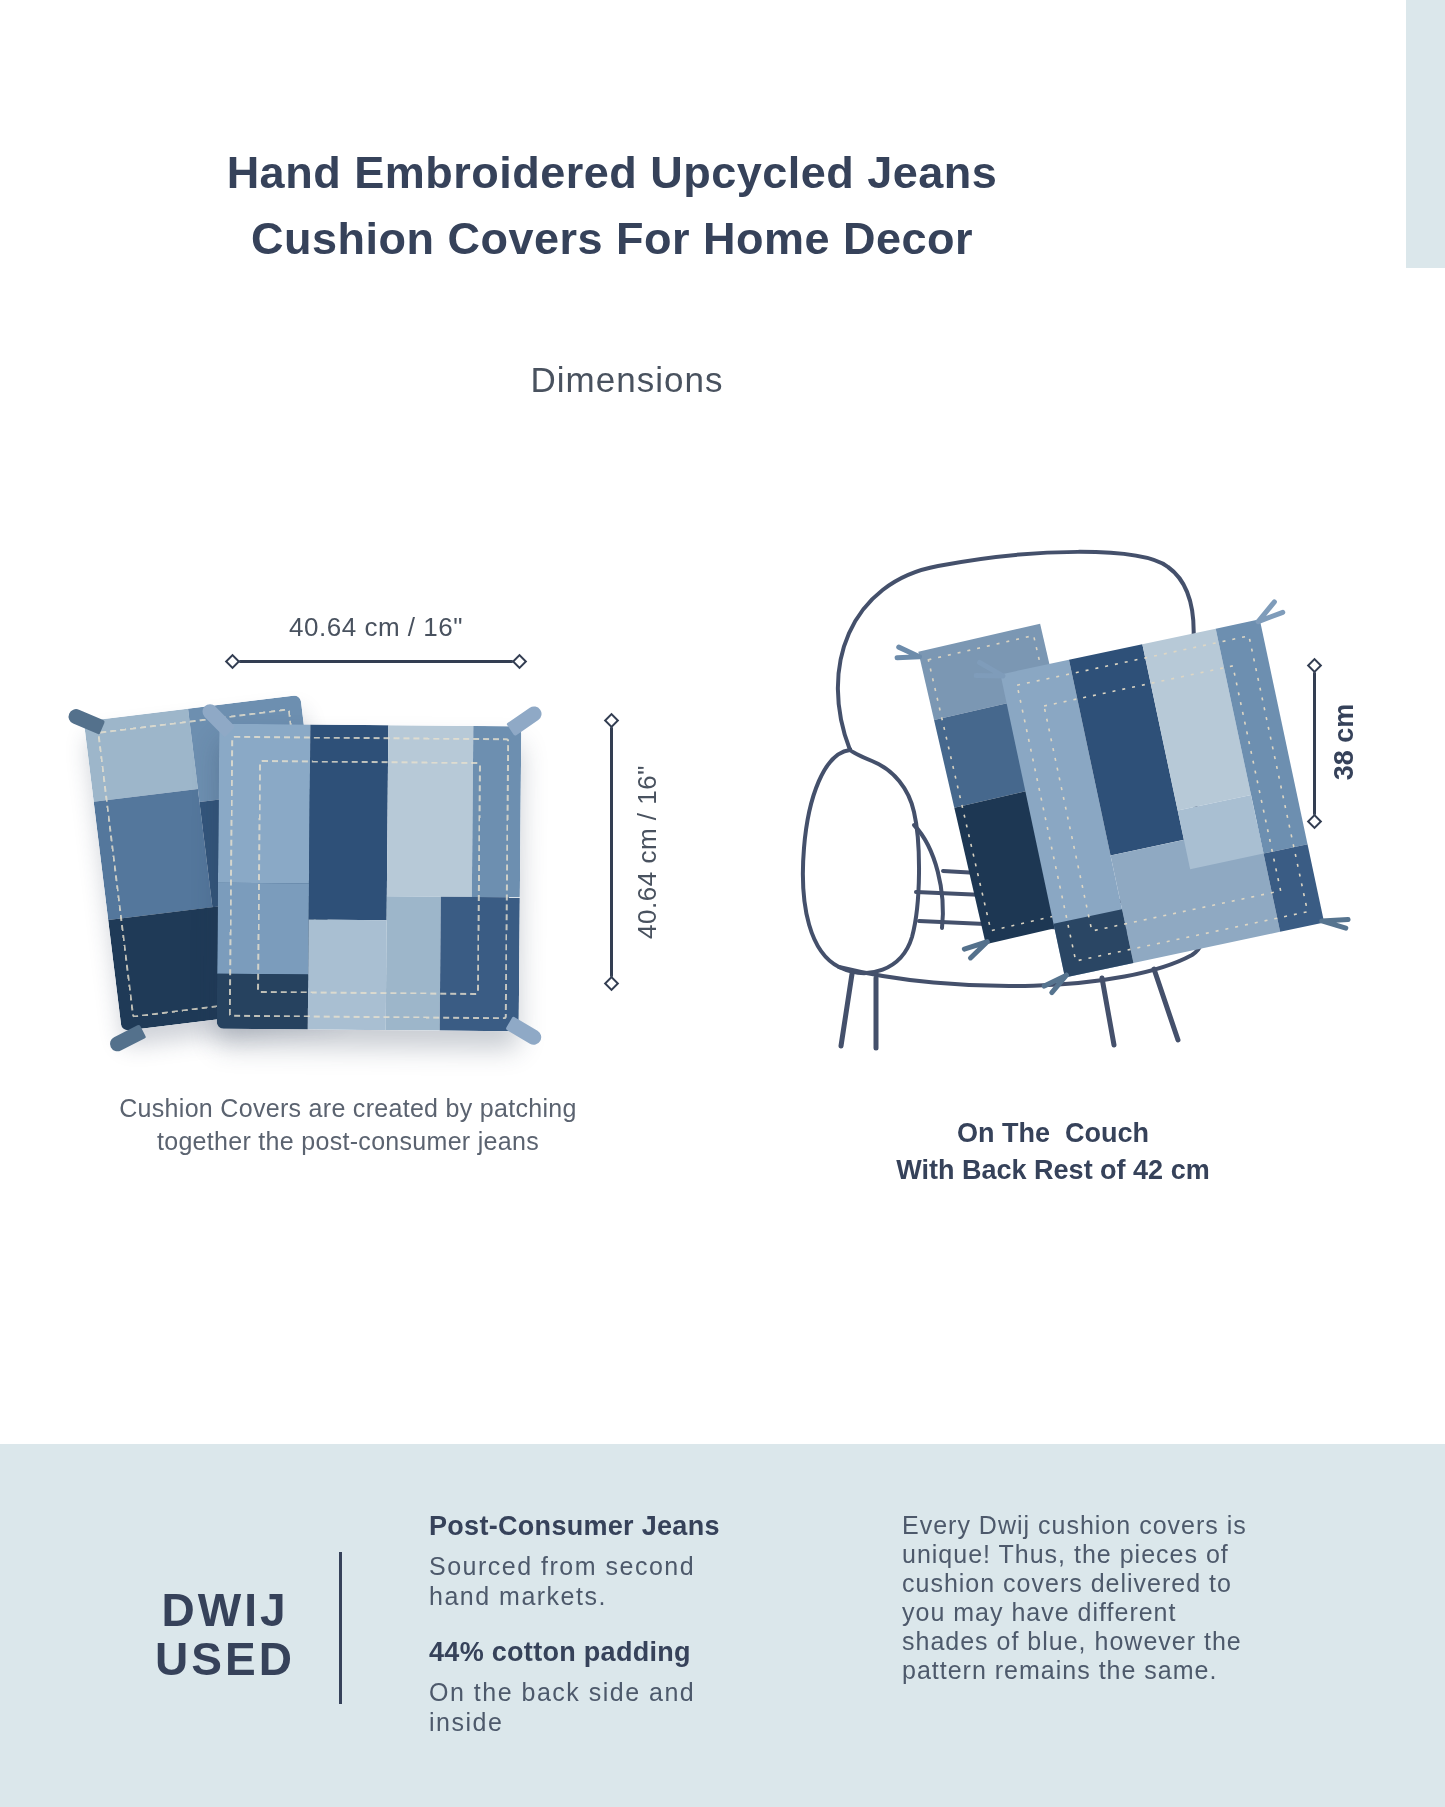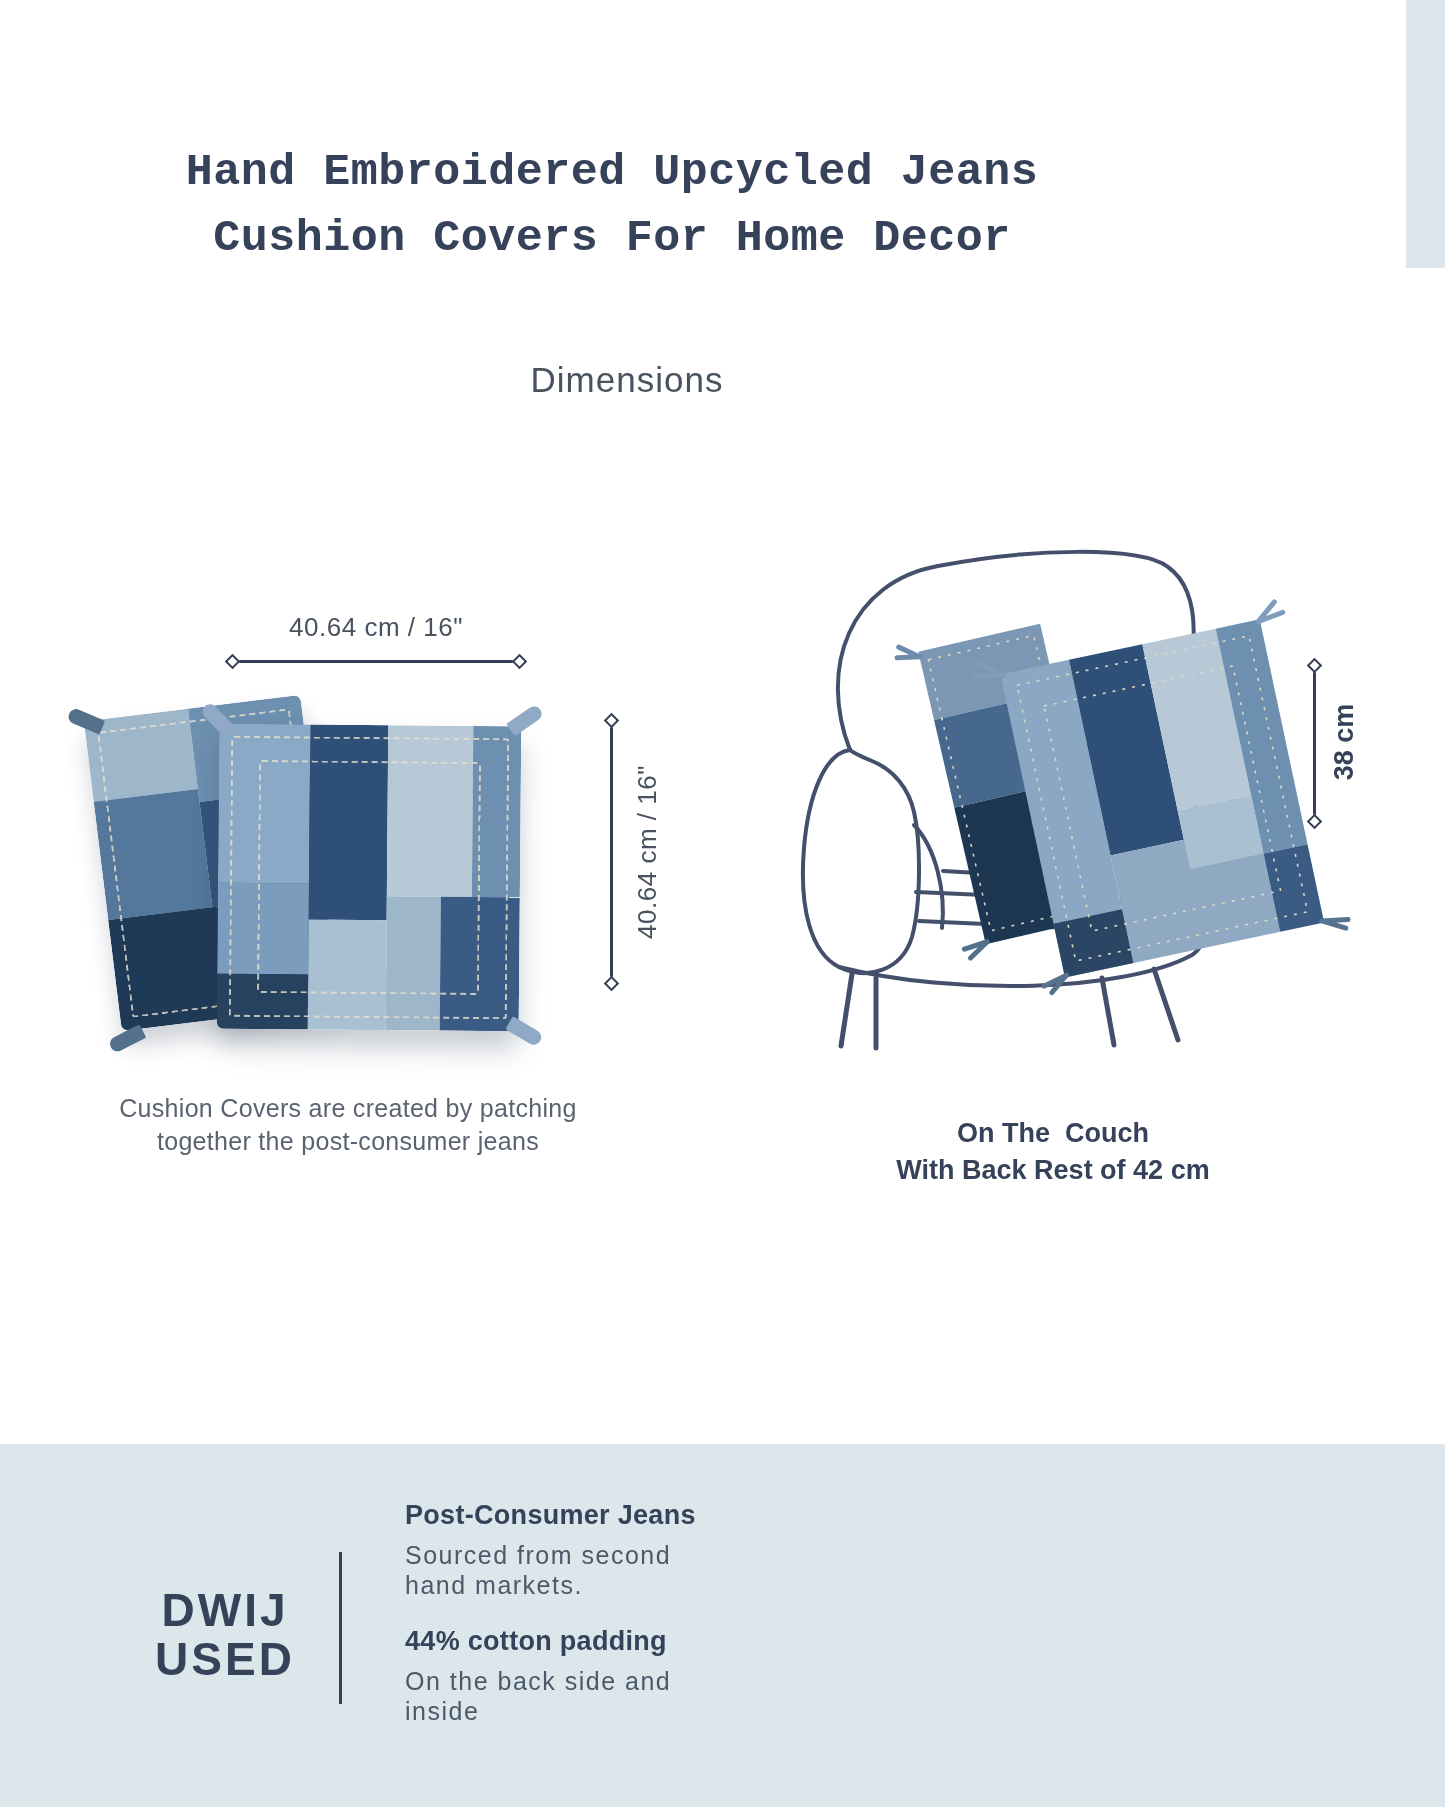--- a/index.html
+++ b/index.html
@@ -1,21 +1,21 @@
 <!DOCTYPE html>
 <html style="--navy: #36425a; --label: #49525f; --caption: #5b6370; --body: #4d596b; --line: #333e52; --band: #dbe7eb; --couch_line: #44506b; --stitch: #e8e1cf; --tassel_light: #8fa9c6; --tassel_dark: #54718c; --d1: #8aa9c6; --d2: #2e5078; --d3: #b7c9d7; --d4: #6d8fb0; --d5: #7b9cbc; --d6: #a9bfd2; --d7: #3a5c84; --d8: #26425f; --d9: #9db6ca; --d10: #54779c; --d11: #1f3a57; --d12: #33557b;"><head>
 <meta charset="utf-8">
 <style>
   html,body{margin:0;padding:0;background:#ffffff;}
   .page{position:relative;width:1445px;height:1807px;background:#ffffff;overflow:hidden;
         font-family:"Liberation Sans",sans-serif;}
   .corner-tab{position:absolute;left:1406px;top:0;width:39px;height:268px;background:var(--band,#dbe7eb);}
 
   .title{position:absolute;left:87px;top:140px;width:1050px;margin:0;text-align:center;
-         font-size:45px;line-height:66px;font-weight:700;letter-spacing:.5px;color:var(--navy,#36425a);font-family:Liberation Mono, monospace;}
+         font-size:45px;line-height:66px;font-weight:700;letter-spacing:.5px;color:var(--navy,#36425a);}
   .title span{display:block;}
   .section-title{position:absolute;left:127px;top:360px;width:1000px;text-align:center;
          font-size:35px;font-weight:400;letter-spacing:1px;color:var(--label,#49525f);}
 
   
   .dim-line{position:absolute;background:var(--line,#333e52);z-index:6;}
   .diamond{position:absolute;width:7px;height:7px;border:2px solid var(--line,#333e52);
            background:#fff;transform:rotate(45deg);}
   .hdim-line{left:233px;top:660px;width:286px;height:3px;}
   .hdim-line .d-l{left:-6px;top:-4px;} .hdim-line .d-r{right:-6px;top:-4px;}
@@ -74,21 +74,21 @@
                 font-weight:700;color:var(--navy,#36425a);margin-top:15px;}
   .right-caption span{display:block;}
   .keep-spaces{white-space:pre-wrap;}
 
   
   .band{position:absolute;left:0;top:1444px;width:1445px;height:363px;background:var(--band,#dbe7eb);}
   .brand{position:absolute;left:140px;top:142px;width:170px;text-align:center;
          font-size:46px;line-height:49px;font-weight:700;letter-spacing:3px;color:var(--navy,#36425a);}
   .brand span{display:block;}
   .divider{position:absolute;left:339px;top:108px;width:3px;height:152px;background:var(--navy,#3f4d68);}
-  .f-col{position:absolute;top:56px;}
+  .f-col{position:absolute;top:67px;margin-left:24px;}
   .materials-col{left:405px;width:330px;}
   .disclaimer-col{left:878px;width:370px;}
   .f-title{font-size:27px;font-weight:700;color:var(--navy,#36425a);letter-spacing:.3px;margin-bottom:9px;}
   .f-body{font-size:25px;line-height:30px;color:var(--body,#4d596b);letter-spacing:1.5px;margin-bottom:26px;}
   .disclaimer-col .f-body{line-height:29px;letter-spacing:1px;}
   .pre{white-space:pre-line;}
 </style>
 </head>
 <body>
 
@@ -217,16 +217,22 @@
     <div class="f-col materials-col">
       <div class="f-title">Post-Consumer Jeans</div>
       <div class="f-body pre">Sourced from second
 hand markets.</div>
       <div class="f-title">44% cotton padding</div>
       <div class="f-body pre">On the back side and
 inside</div>
     </div>
 
     <div class="f-col disclaimer-col">
+      <div class="f-body pre">Every Dwij cushion covers is
+unique! Thus, the pieces of
+cushion covers delivered to
+you may have different
+shades of blue, however the
+pattern remains the same.</div>
     </div>
   </div>
 
 </div>
 
 </body></html>

